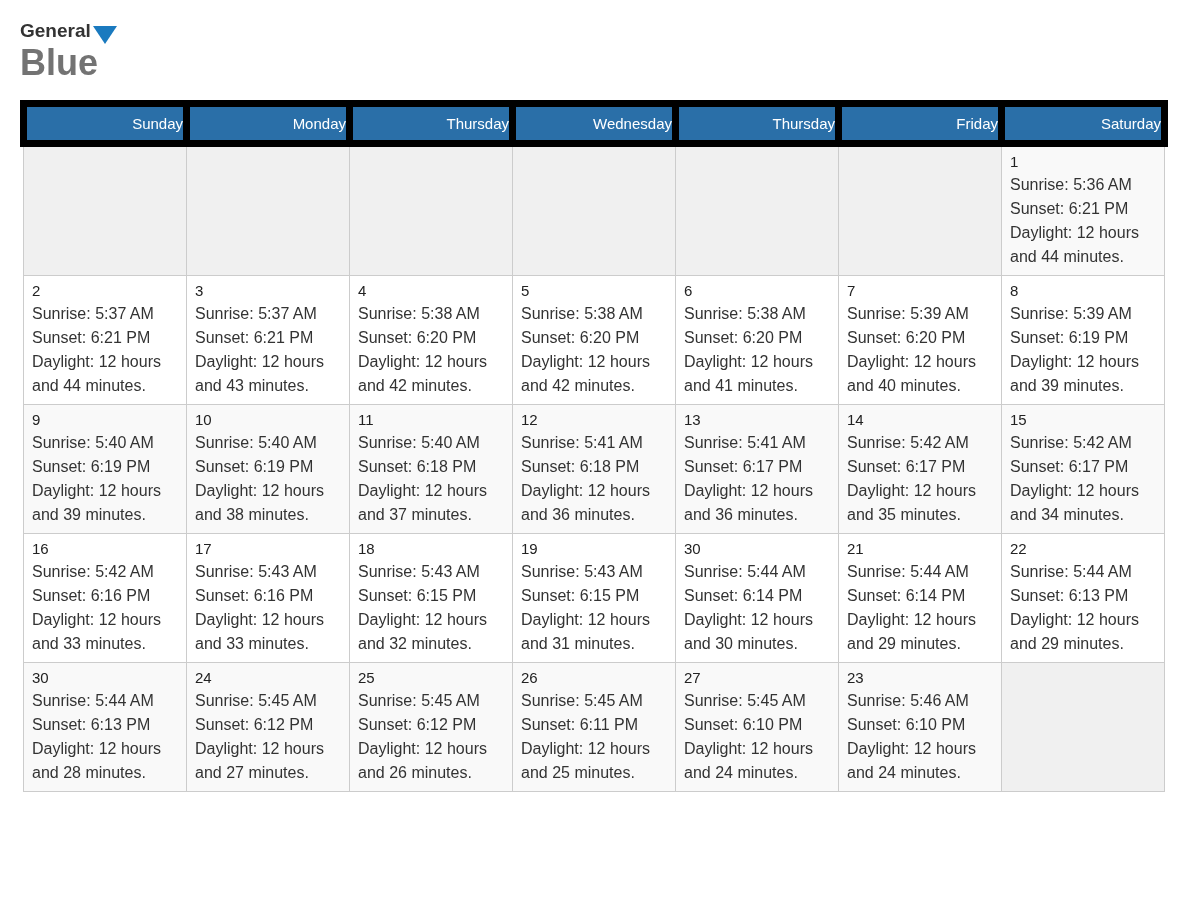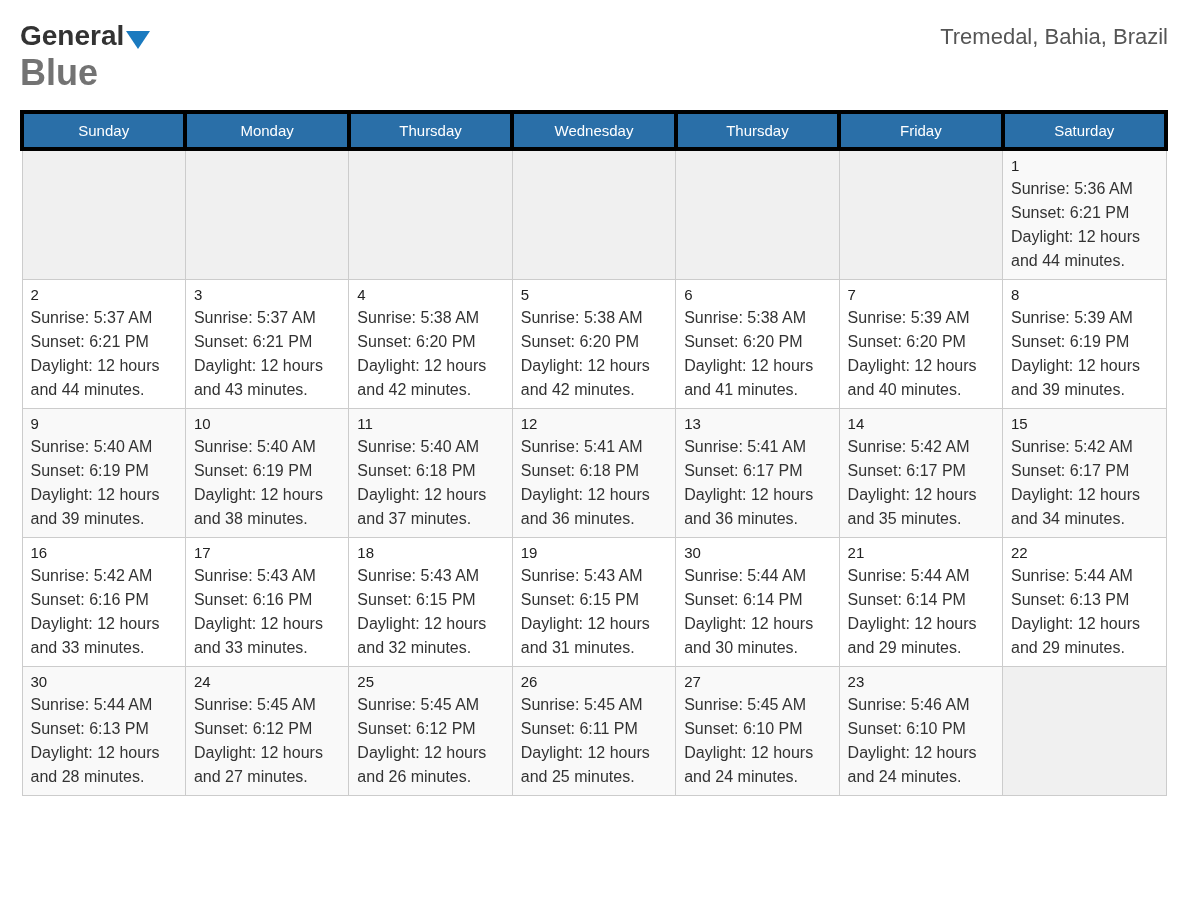--- a/index.html
+++ b/index.html
@@ -15,21 +15,21 @@
       justify-content: space-between;
       align-items: flex-start;
       margin-bottom: 16px;
     }
     .logo {
       display: flex;
       flex-direction: column;
       align-items: flex-start;
     }
     .logo-general {
-      font-size: 28px;
+      font-size: 19px;
       font-weight: bold;
       color: #333;
       display: flex;
       align-items: center;
     }
     .logo-blue {
       font-size: 36px;
       font-weight: bold;
       color: #737373;
     }
@@ -62,22 +62,22 @@
       width: 100%;
       border-collapse: collapse;
       border: 1px solid #999;
     }
     .calendar th {
       background-color: #2a6fa8;
       color: #fff;
       font-size: 15px;
       font-weight: normal;
       padding: 8px 0;
-      text-align: center;
-      border: 4px solid #000000;
+      text-align: right;
+      border: 7px solid #000000;
     }
     .calendar td {
       vertical-align: top;
       padding: 6px 8px;
       border: 1px solid #ccc;
       width: calc(100% / 7);
       min-height: 110px;
       height: 110px;
       font-size: 12.5px;
       color: #333;
@@ -110,21 +110,20 @@
 
 <div class="header">
   <div class="logo">
     <div class="logo-general">
       <span>General</span>
         <span class="logo-triangle"></span>
     </div>
     <div class="logo-blue">Blue</div>
   </div>
   <div class="title-section">
-    <div class="location-title">Tremedal, Bahia, Brazil</div>
   </div>
 </div>
 
 <table class="calendar">
   <thead>
     <tr>
     <th>Sunday</th>
         <th>Monday</th>
         <th>Thursday</th>
         <th>Wednesday</th>

